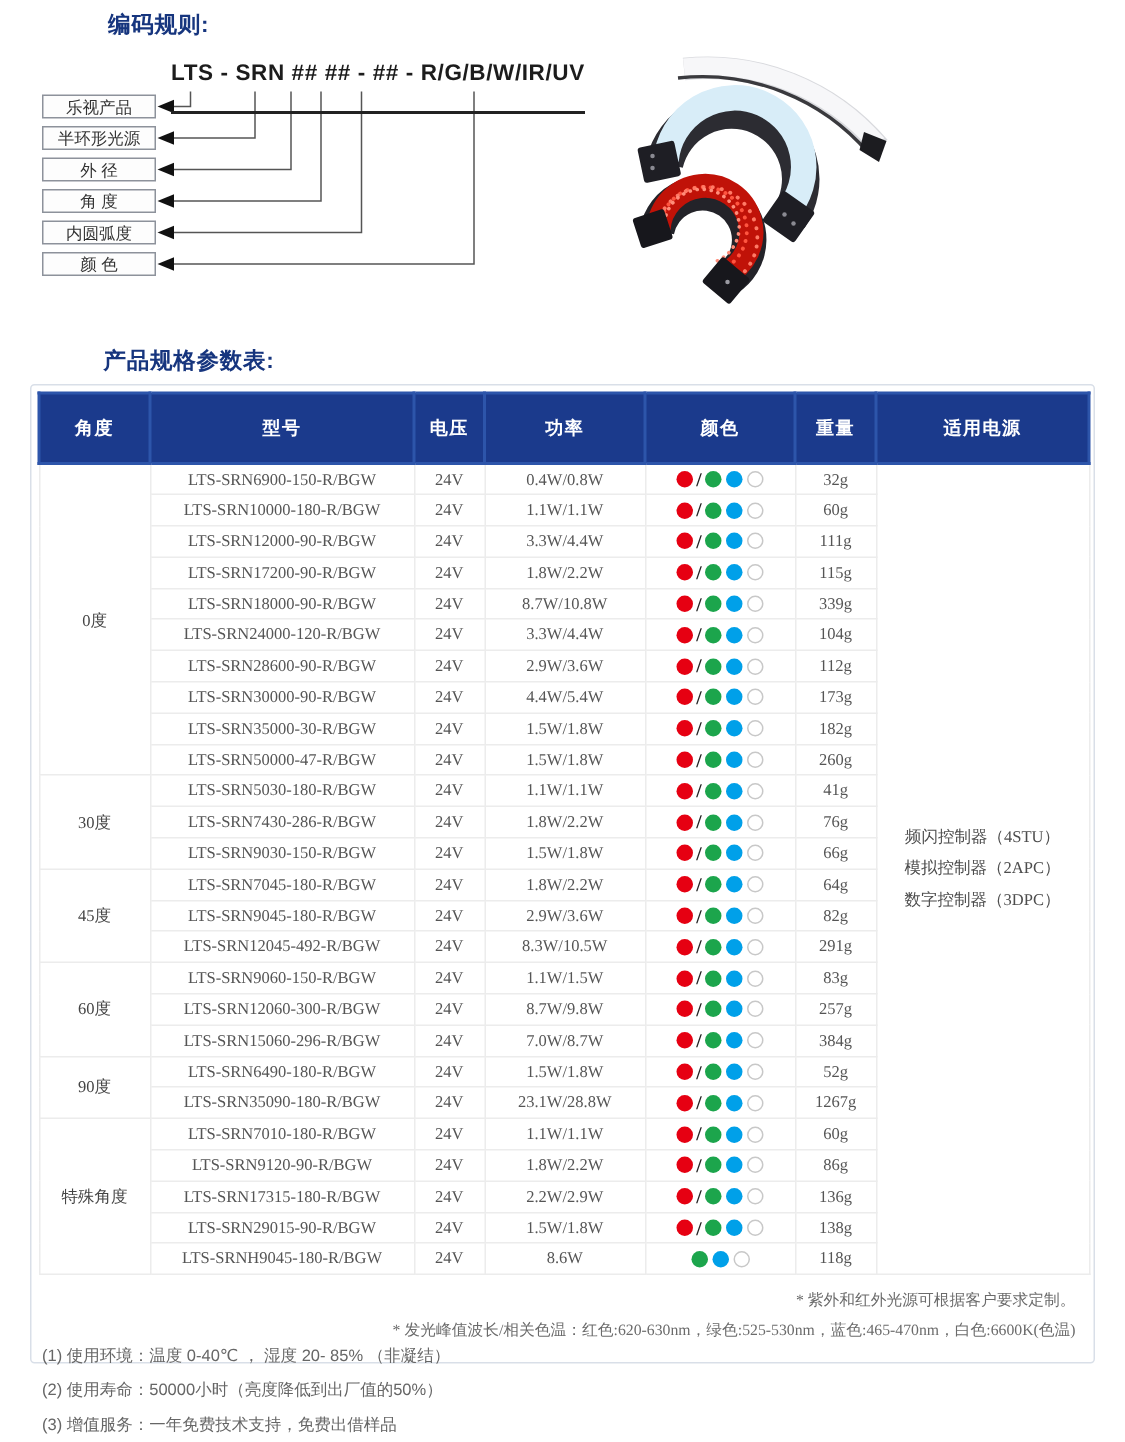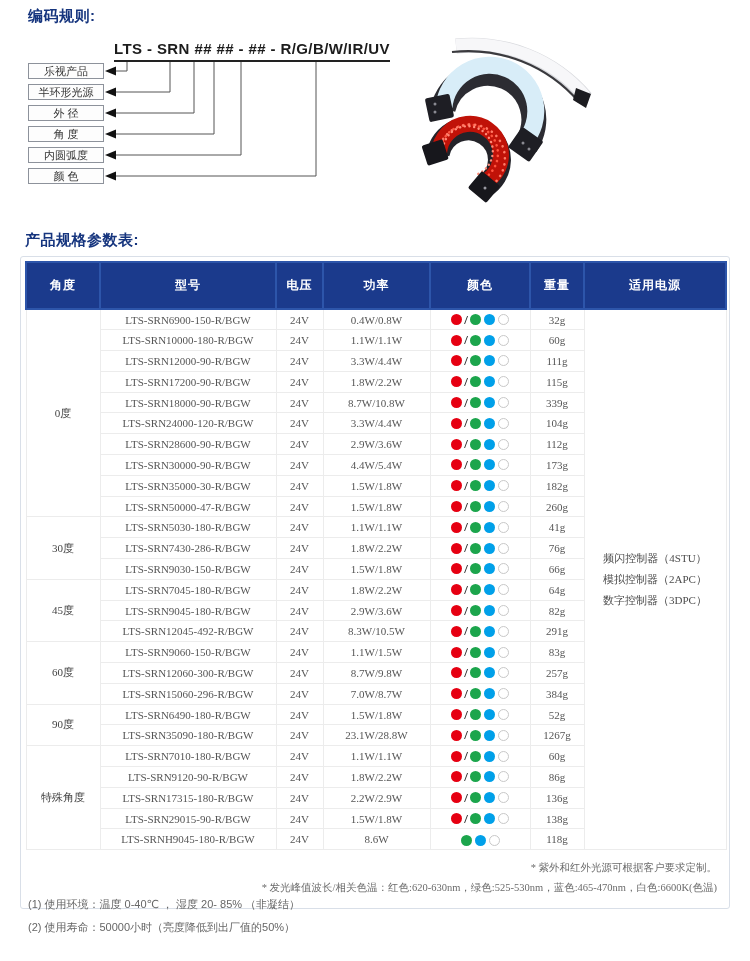--- a/index.html
+++ b/index.html
@@ -3,28 +3,28 @@
 <meta charset="utf-8">
 <style>
   :root{
     --header-bg:#1b3a8c; --header-div:#2d55aa; --title-blue:#16357e;
     --dot-red:#e60012; --dot-green:#1ca54c; --dot-blue:#00a0e9; --dot-white-border:#c8c8c8;
   }
   *{margin:0;padding:0;box-sizing:border-box;}
   body{background:#fff;font-family:"Liberation Sans","DejaVu Sans",sans-serif;}
   #frame{position:relative;width:750px;height:961px;background:#fff;overflow:hidden;}
 
-  .section-title{position:absolute;font-size:15px;font-weight:700;color:var(--title-blue);letter-spacing:.5px;}
+  .section-title{position:absolute;font-size:15px;font-weight:700;color:var(--title-blue);letter-spacing:.5px;margin-left:44px;}
   #coding-title{left:28px;top:7px;}
   #spec-title{left:25px;top:231px;}
 
   
   #coding-diagram{position:absolute;left:28px;top:40px;width:370px;height:152px;}
   .formula{position:absolute;left:86px;top:0;font-size:15px;font-weight:700;color:#1c1c1c;
-    letter-spacing:.4px;border-bottom:2px solid #222;padding-bottom:3px;white-space:nowrap;}
+    letter-spacing:.4px;border-bottom:2px solid #222;padding-bottom:17px;white-space:nowrap;}
   .code-box{position:absolute;left:0;width:76px;height:16px;border:1px solid #8d929b;background:#fdfdfd;
     font-size:11px;color:#333;display:flex;align-items:center;justify-content:center;white-space:pre;text-align:center;}
   #diagram-lines{position:absolute;left:0;top:0;width:370px;height:152px;}
 
   
   #product-image{position:absolute;left:410px;top:26px;width:300px;height:198px;}
 
   
   #table-panel{position:absolute;left:20px;top:256px;width:710px;background:#fff;
     border:1px solid #d9dfe8;border-radius:3px;padding:4px 4px 8px 4px;font-family:Liberation Serif, serif;}
@@ -340,15 +340,16 @@
     </table>
     <div class="footnotes">
       <div class="footnote">* 紫外和红外光源可根据客户要求定制。</div>
       <div class="footnote">* 发光峰值波长/相关色温：红色:620-630nm，绿色:525-530nm，蓝色:465-470nm，白色:6600K(色温)</div>
     </div>
   </div>
 
   <div id="bottom-notes">
     <div class="note-line">(1) 使用环境：温度 0-40℃ ， 湿度 20- 85% （非凝结）</div>
     <div class="note-line">(2) 使用寿命：50000小时（亮度降低到出厂值的50%）</div>
+    <div class="note-line">(3) 增值服务：一年免费技术支持，免费出借样品</div>
   </div>
 
 </div>
 
 </body></html>

